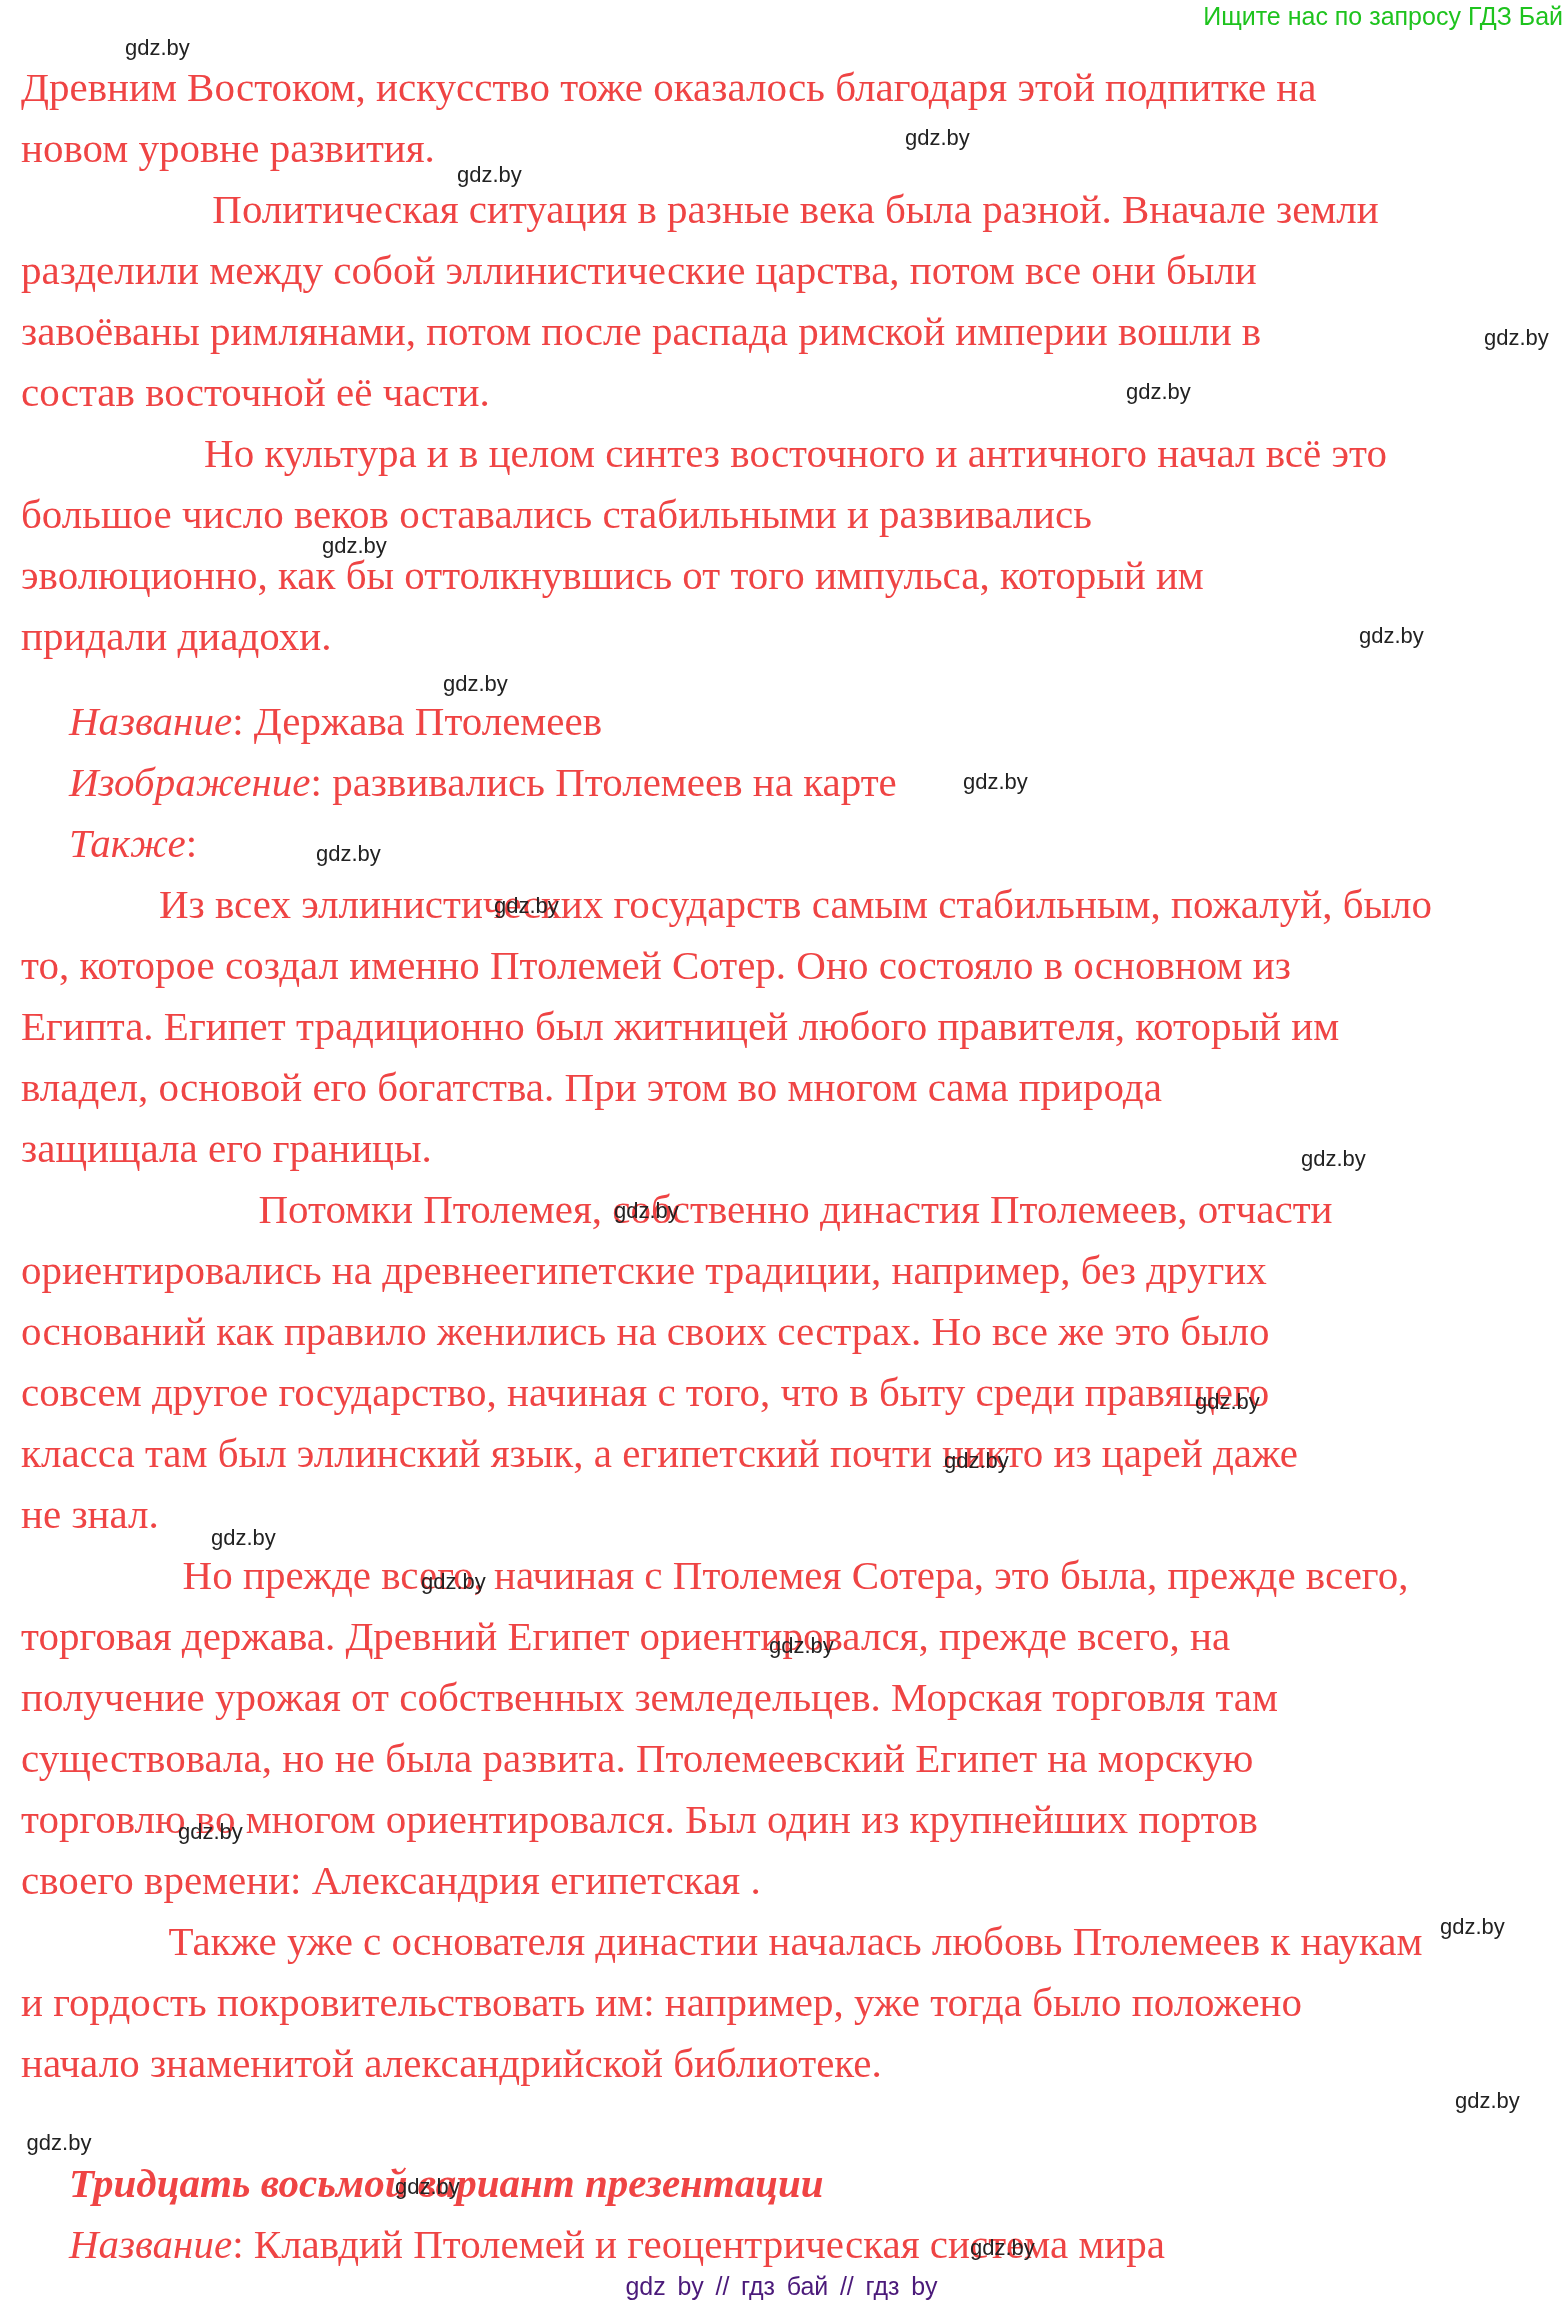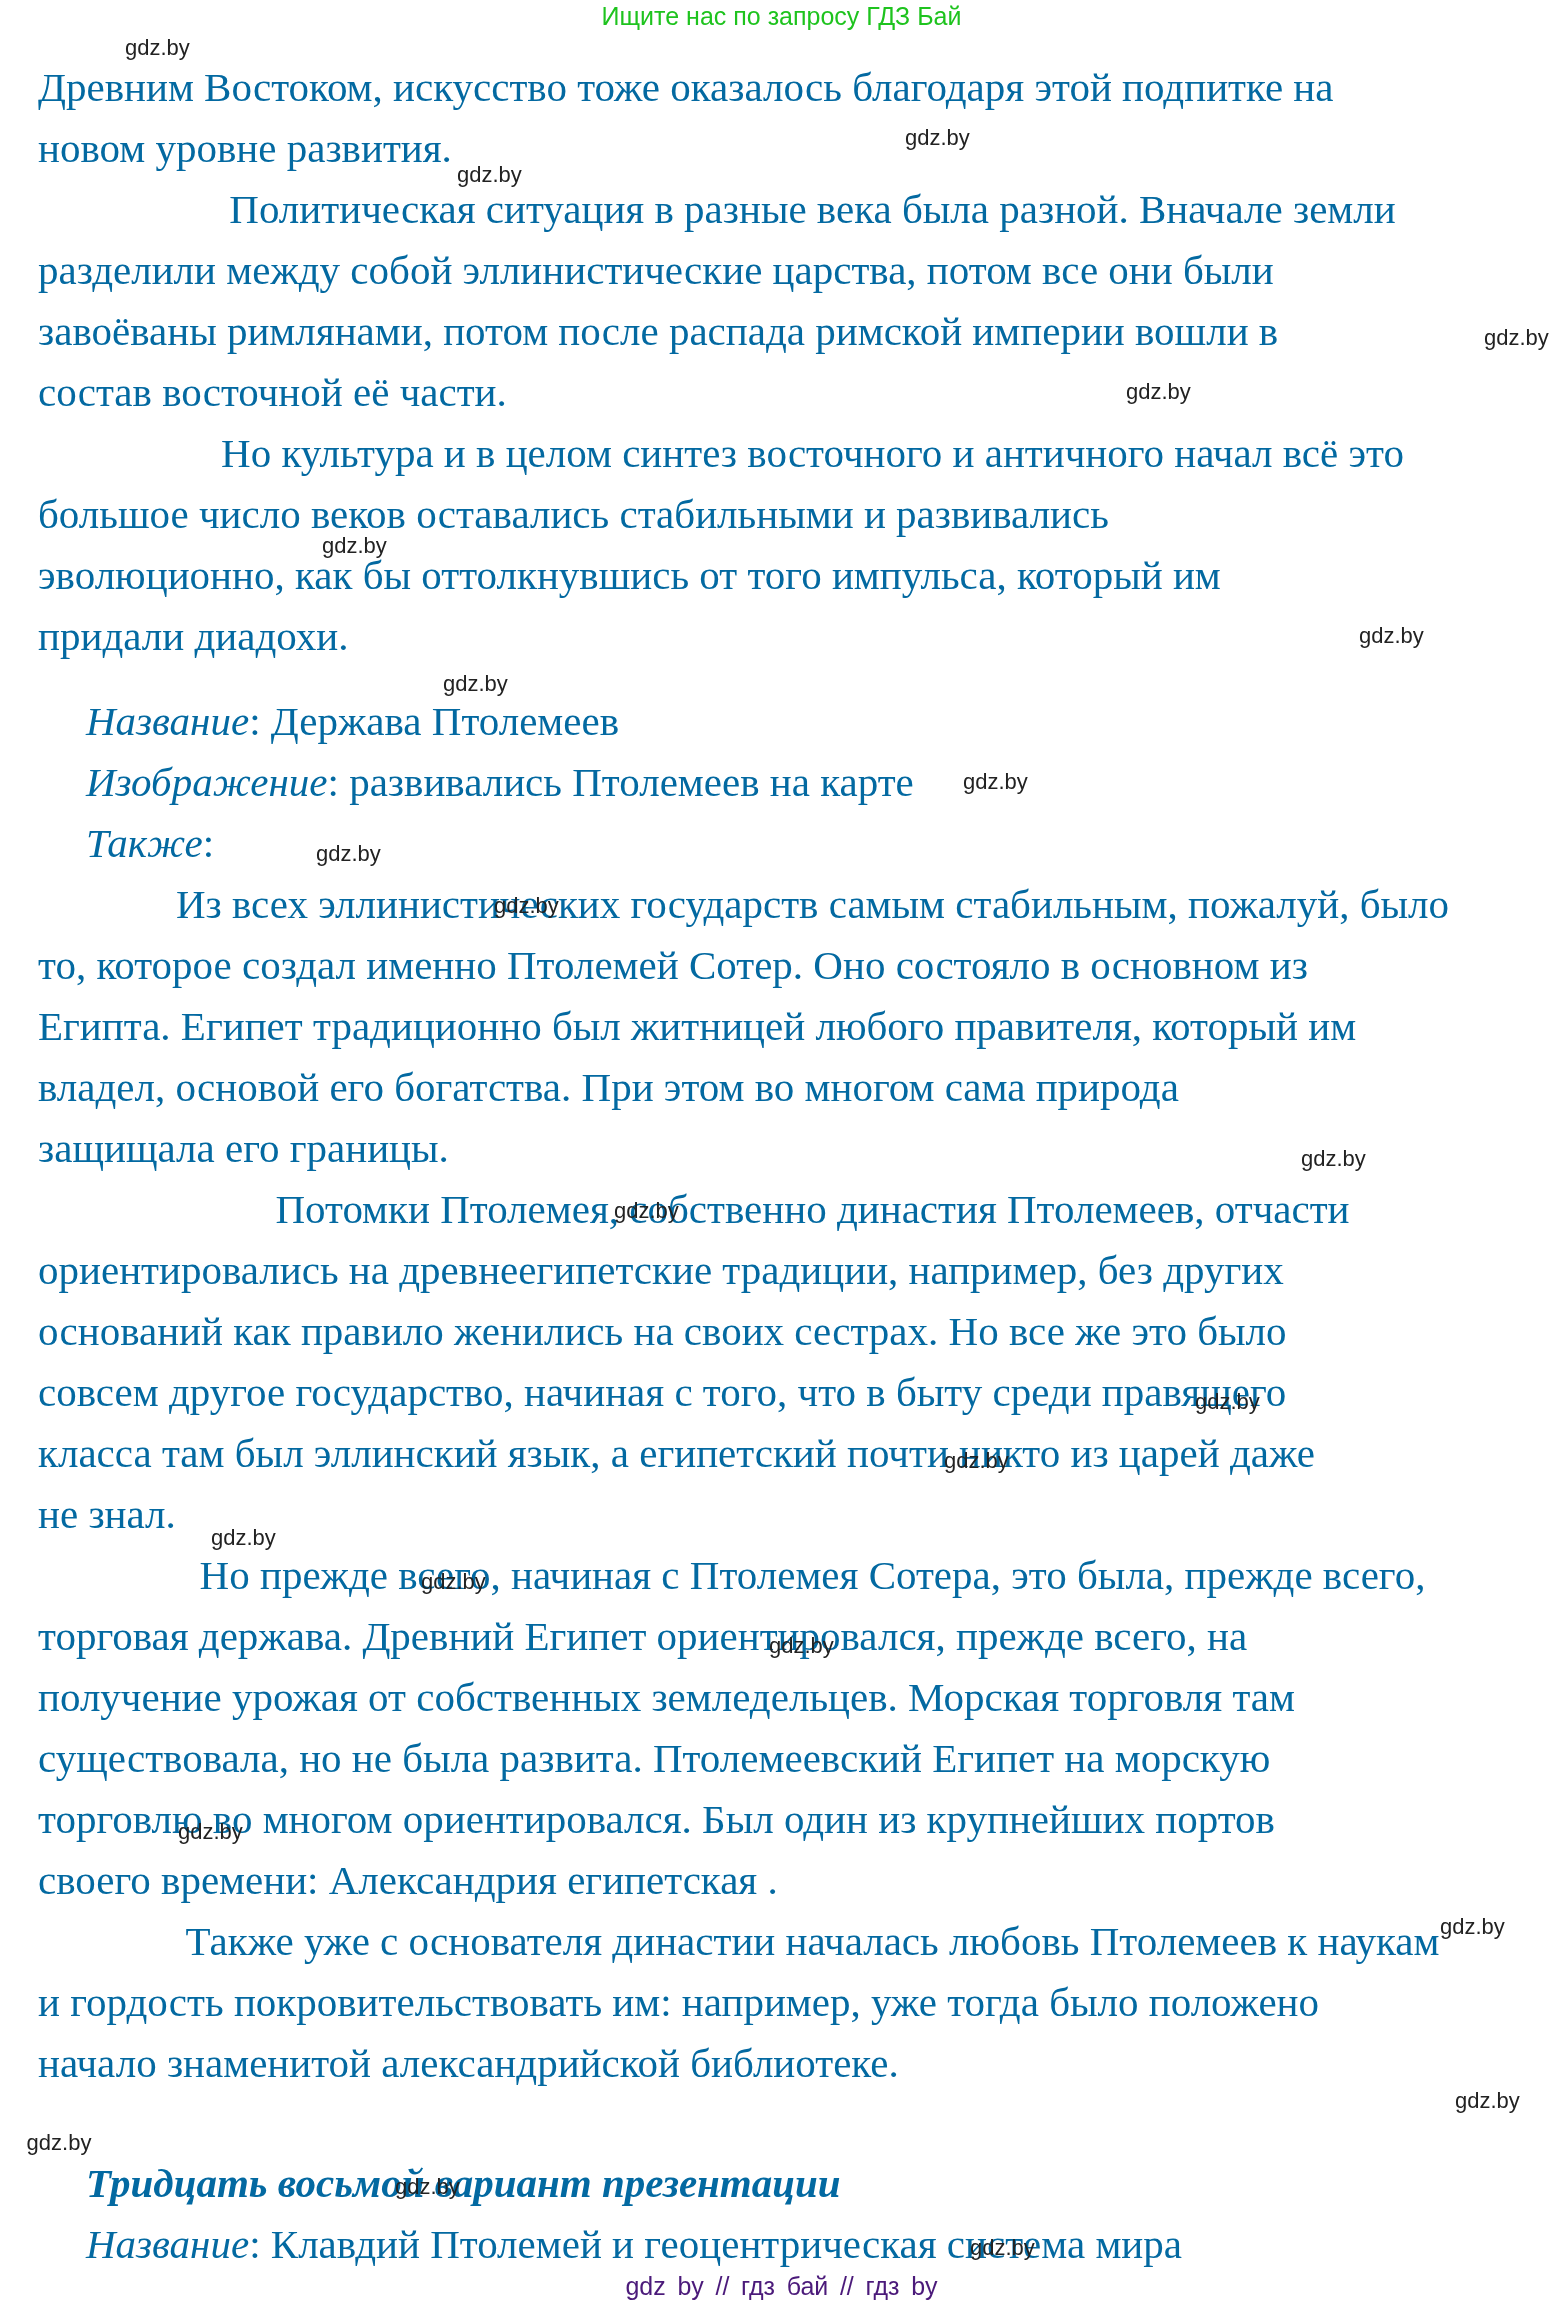--- a/index.html
+++ b/index.html
@@ -1,28 +1,28 @@
 <!DOCTYPE html>
 <html style="font-size:12.5px"><head>
 <meta charset="utf-8">
 <style>
   html, body { margin: 0; padding: 0; background: #ffffff; }
   body { width: 1563px; height: 2319px; position: relative; overflow: hidden; }
   .header-link {
-    position: absolute; left: 0; right: 0; top: 1.6px; text-align: center;
+    position: absolute; left: 0; right: 0; top: 1.6px; text-align: right;
     color: #1ec31e; font-family: "Liberation Sans", sans-serif; font-size: 25px;
   }
   .footer-link {
     position: absolute; left: 0; right: 0; top: 2272px; text-align: center;
     color: #4b1a7a; font-family: "Liberation Sans", sans-serif; font-size: 25px;
     word-spacing: 4.7px;
   }
   .content {
-    position: absolute; left: 38px; top: 57px; width: 1501px;
-    font-family: "Liberation Serif", serif; font-size: 41px; line-height: 61px; color: #0369a1;
+    position: absolute; left: 21px; top: 57px; width: 1501px;
+    font-family: "Liberation Serif", serif; font-size: 41px; line-height: 61px; color: #ef4444;
     transform: scaleX(1.0);
   }
   .para { margin: 0; text-indent: 0; }
   .line { display: block; white-space: nowrap; }
   .line.indent { padding-left: 48px; text-align: center; }
   .gap-small { height: 36px; }
   .gap-mid { height: 23.5px; }
   .meta-line { display: block; white-space: nowrap; padding-left: 48px; }
   .meta-label { font-style: italic; }
   .section-title { display: block; padding-left: 48px; font-weight: bold; white-space: nowrap; font-style: italic; }

